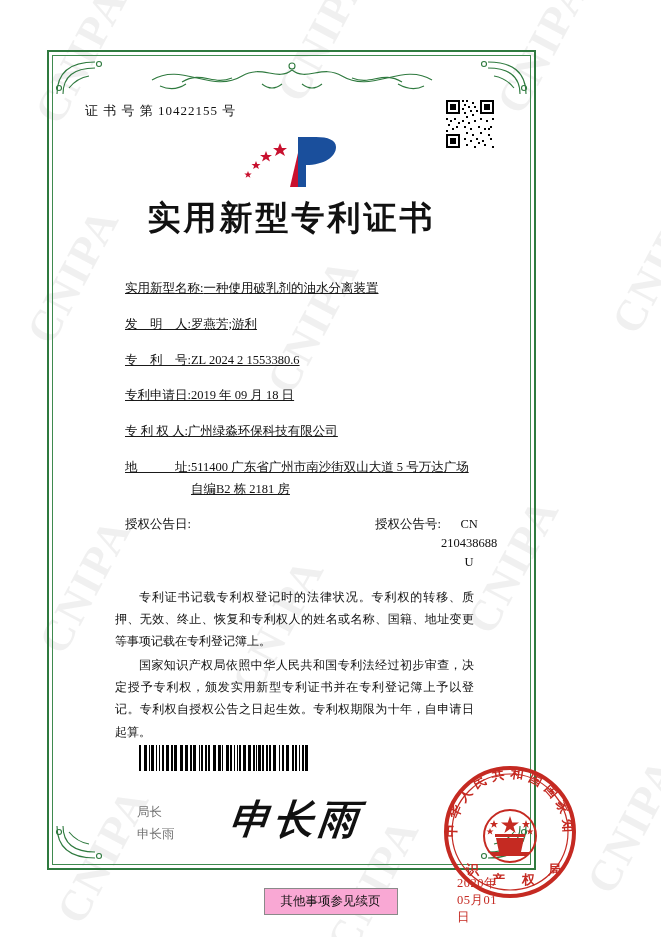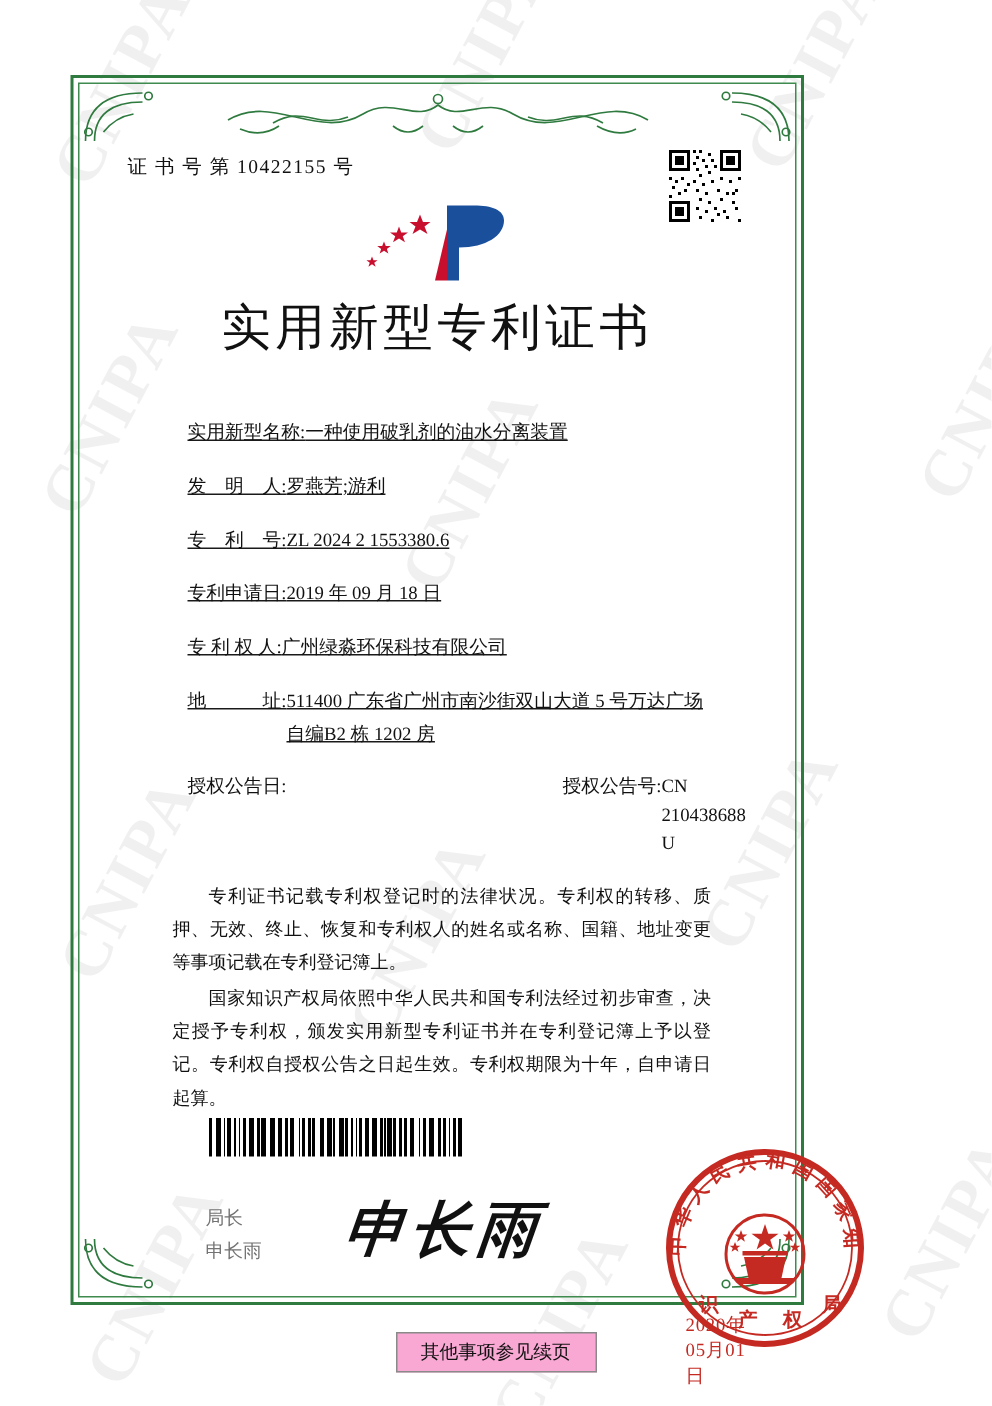--- a/index.html
+++ b/index.html
@@ -103,21 +103,21 @@
     height: 62px;
     display: flex;
     align-items: center;
     justify-content: center;
   }
 
   .title {
     text-align: center;
     font-family: "Liberation Serif", serif;
     font-size: 33px;
-    font-weight: normal;
+    font-weight: bold;
     letter-spacing: 3px;
     color: #111;
     margin-top: 4px;
   }
 
   .fields {
     margin-top: 38px;
     padding-left: 40px;
     padding-right: 20px;
     font-size: 12.5px;
@@ -141,21 +141,21 @@
   .field-value .line2 {
     display: block;
     margin-top: 3px;
   }
   .pair-row {
     display: flex;
     align-items: flex-start;
     margin-bottom: 10px;
   }
   .pair-left { flex: 0 0 250px; display: flex; }
-  .pair-right { flex: 1 1 auto; display: flex; }
+  .pair-right { flex: 1 1 auto; display: flex; text-align: center; }
 
   .paras {
     margin-top: 14px;
     padding-left: 30px;
     padding-right: 24px;
     font-size: 12px;
     line-height: 1.85;
     text-align: justify;
     color: #111;
   }
@@ -428,21 +428,21 @@
 
       <div class="field-row">
         <span class="field-label">专 利 权 人:</span>
         <span class="field-value">广州绿淼环保科技有限公司</span>
       </div>
 
       <div class="field-row">
         <span class="field-label">地　　　址:</span>
         <span class="field-value">
           <span>511400 广东省广州市南沙街双山大道 5 号万达广场</span>
-          <span class="line2">自编B2 栋 1202 房</span>
+          <span class="line2">自编B2 栋 2181 房</span>
         </span>
       </div>
 
       <div class="pair-row">
         <span class="pair-left">
           <span class="field-label">授权公告日:</span>
         </span>
         <span class="pair-right">
           <span class="field-label">授权公告号:</span>
           <span class="field-value">CN 210438688 U</span>

